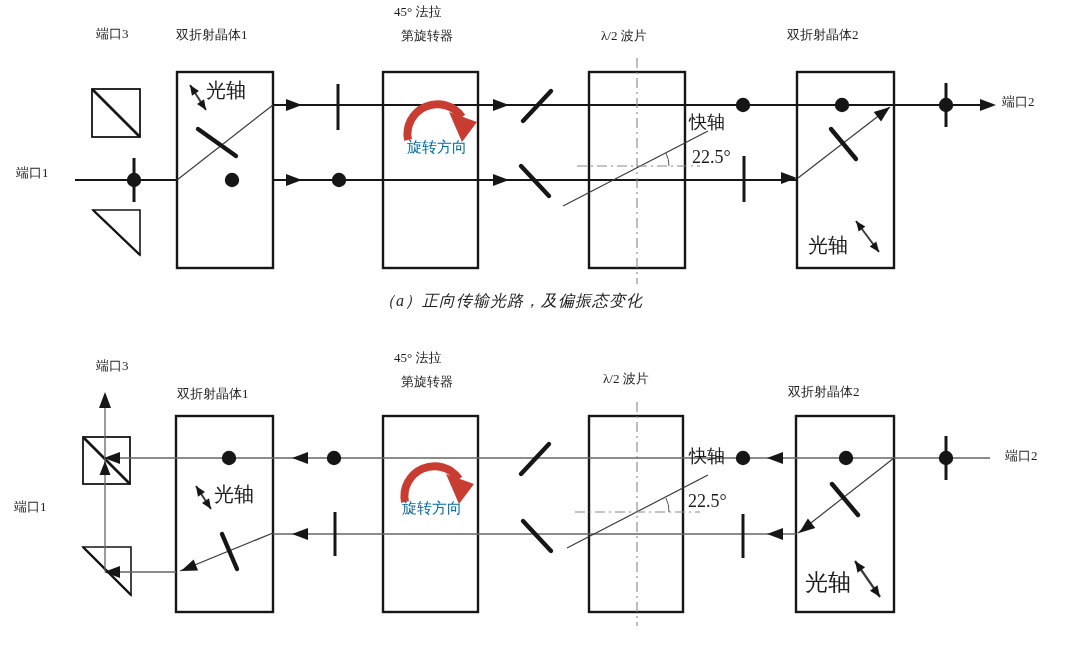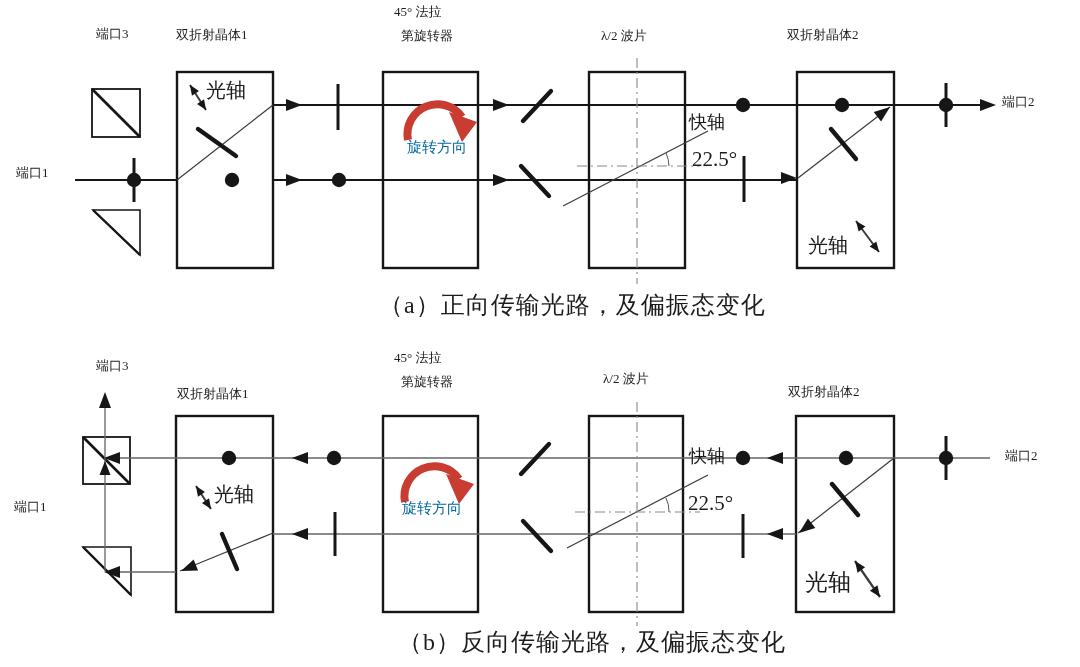--- a/index.html
+++ b/index.html
@@ -1,25 +1,25 @@
 <!DOCTYPE html>
 <html style="--accent-red: #c83c32; --ink: #161616; --beam-gray: #666666; --guide-gray: #888888;"><head>
 <meta charset="utf-8">
 <style>
   html,body{margin:0;padding:0;background:#fff;}
   .stage{position:relative;width:1080px;height:667px;background:#ffffff;overflow:hidden;
          font-family:"Liberation Serif","DejaVu Serif",serif;}
   svg.art{position:absolute;left:0;top:0;}
   .lbl{position:absolute;white-space:nowrap;line-height:1.15;color:#1c1c1c;
        font-size:13px;font-family:"Liberation Serif","DejaVu Serif",serif;}
-  .lbl.small{font-size:21px;}
+  .lbl.small{font-size:18px;}
   .lbl.axis{font-size:20px;}
   .lbl.axis-big{font-size:23px;}
   .lbl.rot{font-size:15px;color:#0369a1;}
-  .lbl.cap{font-size:24px;letter-spacing:1px;}
+  .lbl.cap{font-size:16px;letter-spacing:1px;font-style:italic;}
   
   .box{fill:none;stroke:var(--ink);stroke-width:2.4;}
   .pbs{fill:none;stroke:var(--ink);stroke-width:1.8;}
   .pbs-diag{stroke:var(--ink);stroke-width:2.6;}
   .prism{fill:none;stroke:var(--ink);stroke-width:1.6;}
   .prism-hyp{stroke:var(--ink);stroke-width:2.4;}
   .beamA{stroke:var(--ink);stroke-width:1.9;}
   .beamB{stroke:var(--beam-gray);stroke-width:1.3;}
   .thinbeam{stroke:#3a3a3a;stroke-width:1.2;fill:none;}
   .tick{stroke:var(--ink);stroke-width:3;}
@@ -180,15 +180,14 @@
 <div class="lbl" style="left:401px;top:375px">第旋转器</div>
 <div class="lbl" style="left:603px;top:372px">λ/2 波片</div>
 <div class="lbl" style="left:788px;top:385px">双折射晶体2</div>
 <div class="lbl" style="left:14px;top:500px">端口1</div>
 <div class="lbl" style="left:1005px;top:449px">端口2</div>
 <div class="lbl axis" style="left:214px;top:483px">光轴</div>
 <div class="lbl rot" style="left:402px;top:500px">旋转方向</div>
 <div class="lbl" style="left:689px;top:446px;font-size:18px">快轴</div>
 <div class="lbl small" style="left:688px;top:491px">22.5°</div>
 <div class="lbl axis-big" style="left:805px;top:570px">光轴</div>
-<div class="lbl cap" style="left:398px;top:629px">（b）反向传输光路，及偏振态变化</div>
 
 </div>
 
 </body></html>

